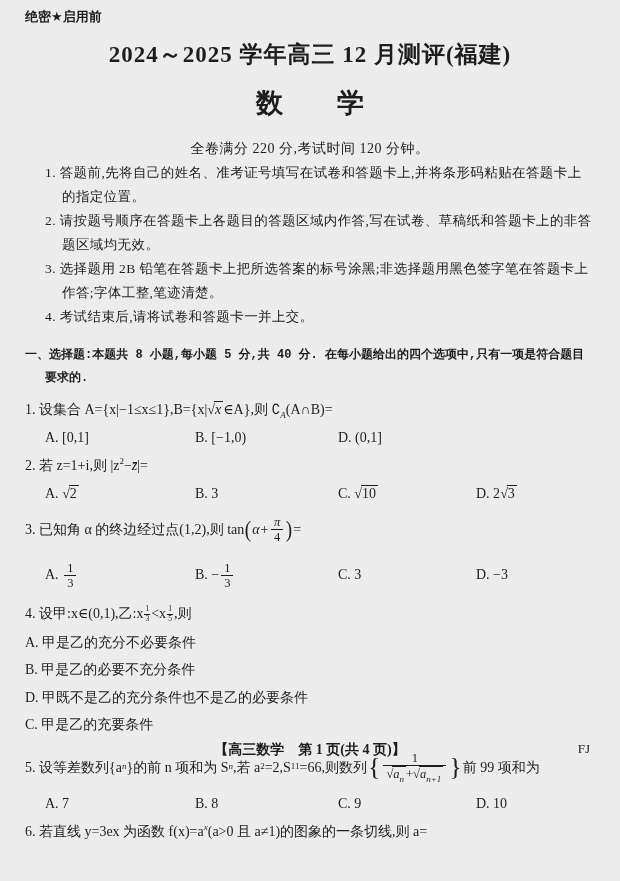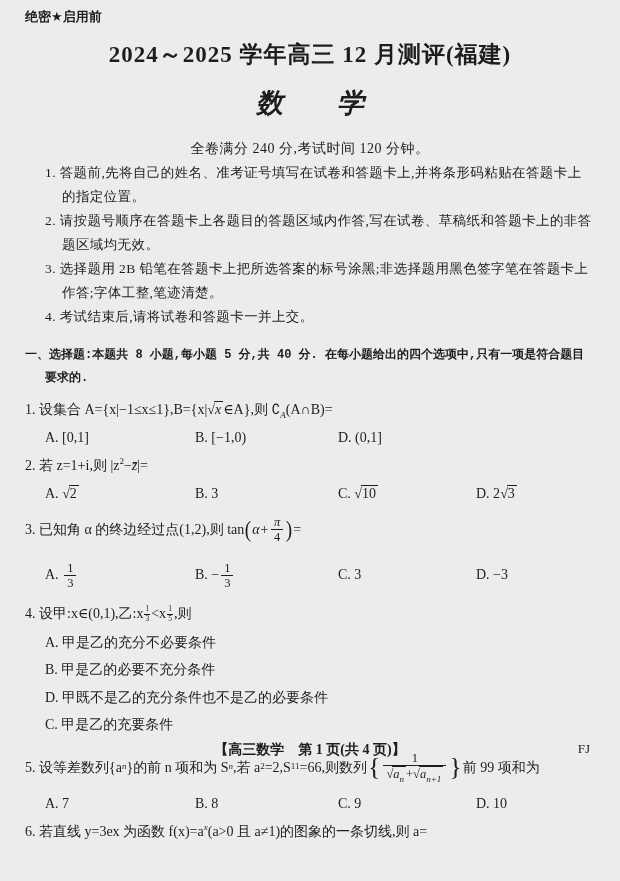--- a/index.html
+++ b/index.html
@@ -28,21 +28,20 @@
     font-weight: bold;
     margin-top: 13px;
     letter-spacing: 1px;
   }
   .subject-title {
     text-align: center;
     font-family: "Liberation Sans", "DejaVu Sans", sans-serif;
     font-size: 27px;
     font-weight: bold;
     margin-top: 15px;
-    font-style: italic;
   }
   .exam-info {
     text-align: center;
     font-size: 14px;
     margin-top: 19px;
     letter-spacing: 0.5px;
   }
   .notice-heading {
     font-family: "Liberation Sans", "DejaVu Sans", sans-serif;
     font-weight: bold;
@@ -75,21 +74,21 @@
     white-space: nowrap;
   }
   .opts {
     display: grid;
     grid-template-columns: 150px 143px 138px 1fr;
     margin-left: 20px;
     margin-top: 8px;
     align-items: center;
   }
   .opts-tall { min-height: 38px; }
-  .opts-vert { margin-left: 20px; margin-top: 4px; }
+  .opts-vert { margin-top: 4px; }
   .opts-vert .opt { line-height: 1.95; }
   .it { font-style: italic; }
   sup { font-size: 9px; }
   sub { font-size: 9px; }
   
   .sqrt { display: inline-block; white-space: nowrap; }
   .sqrt-sign { display: inline-block; }
   .sqrt-bar {
     display: inline-block;
     border-top: 1px solid #1d1d1d;
@@ -146,21 +145,21 @@
 <body>
 
 <div class="paper">
 
   <div class="security-label">绝密★启用前</div>
 
   <div class="exam-title">2024～2025 学年高三 12 月测评(福建)</div>
 
   <div class="subject-title">数　　学</div>
 
-  <div class="exam-info">全卷满分 240 分,考试时间 120 分钟。</div>
+  <div class="exam-info">全卷满分 220 分,考试时间 120 分钟。</div>
 
   <div class="notice-list">
     <div class="notice-item">1. 答题前,先将自己的姓名、准考证号填写在试卷和答题卡上,并将条形码粘贴在答题卡上的指定位置。</div>
     <div class="notice-item">2. 请按题号顺序在答题卡上各题目的答题区域内作答,写在试卷、草稿纸和答题卡上的非答题区域均无效。</div>
     <div class="notice-item">3. 选择题用 2B 铅笔在答题卡上把所选答案的标号涂黑;非选择题用黑色签字笔在答题卡上作答;字体工整,笔迹清楚。</div>
     <div class="notice-item">4. 考试结束后,请将试卷和答题卡一并上交。</div>
   </div>
 
   <div class="section-heading">一、选择题:本题共 8 小题,每小题 5 分,共 40 分. 在每小题给出的四个选项中,只有一项是符合题目要求的.</div>
 

